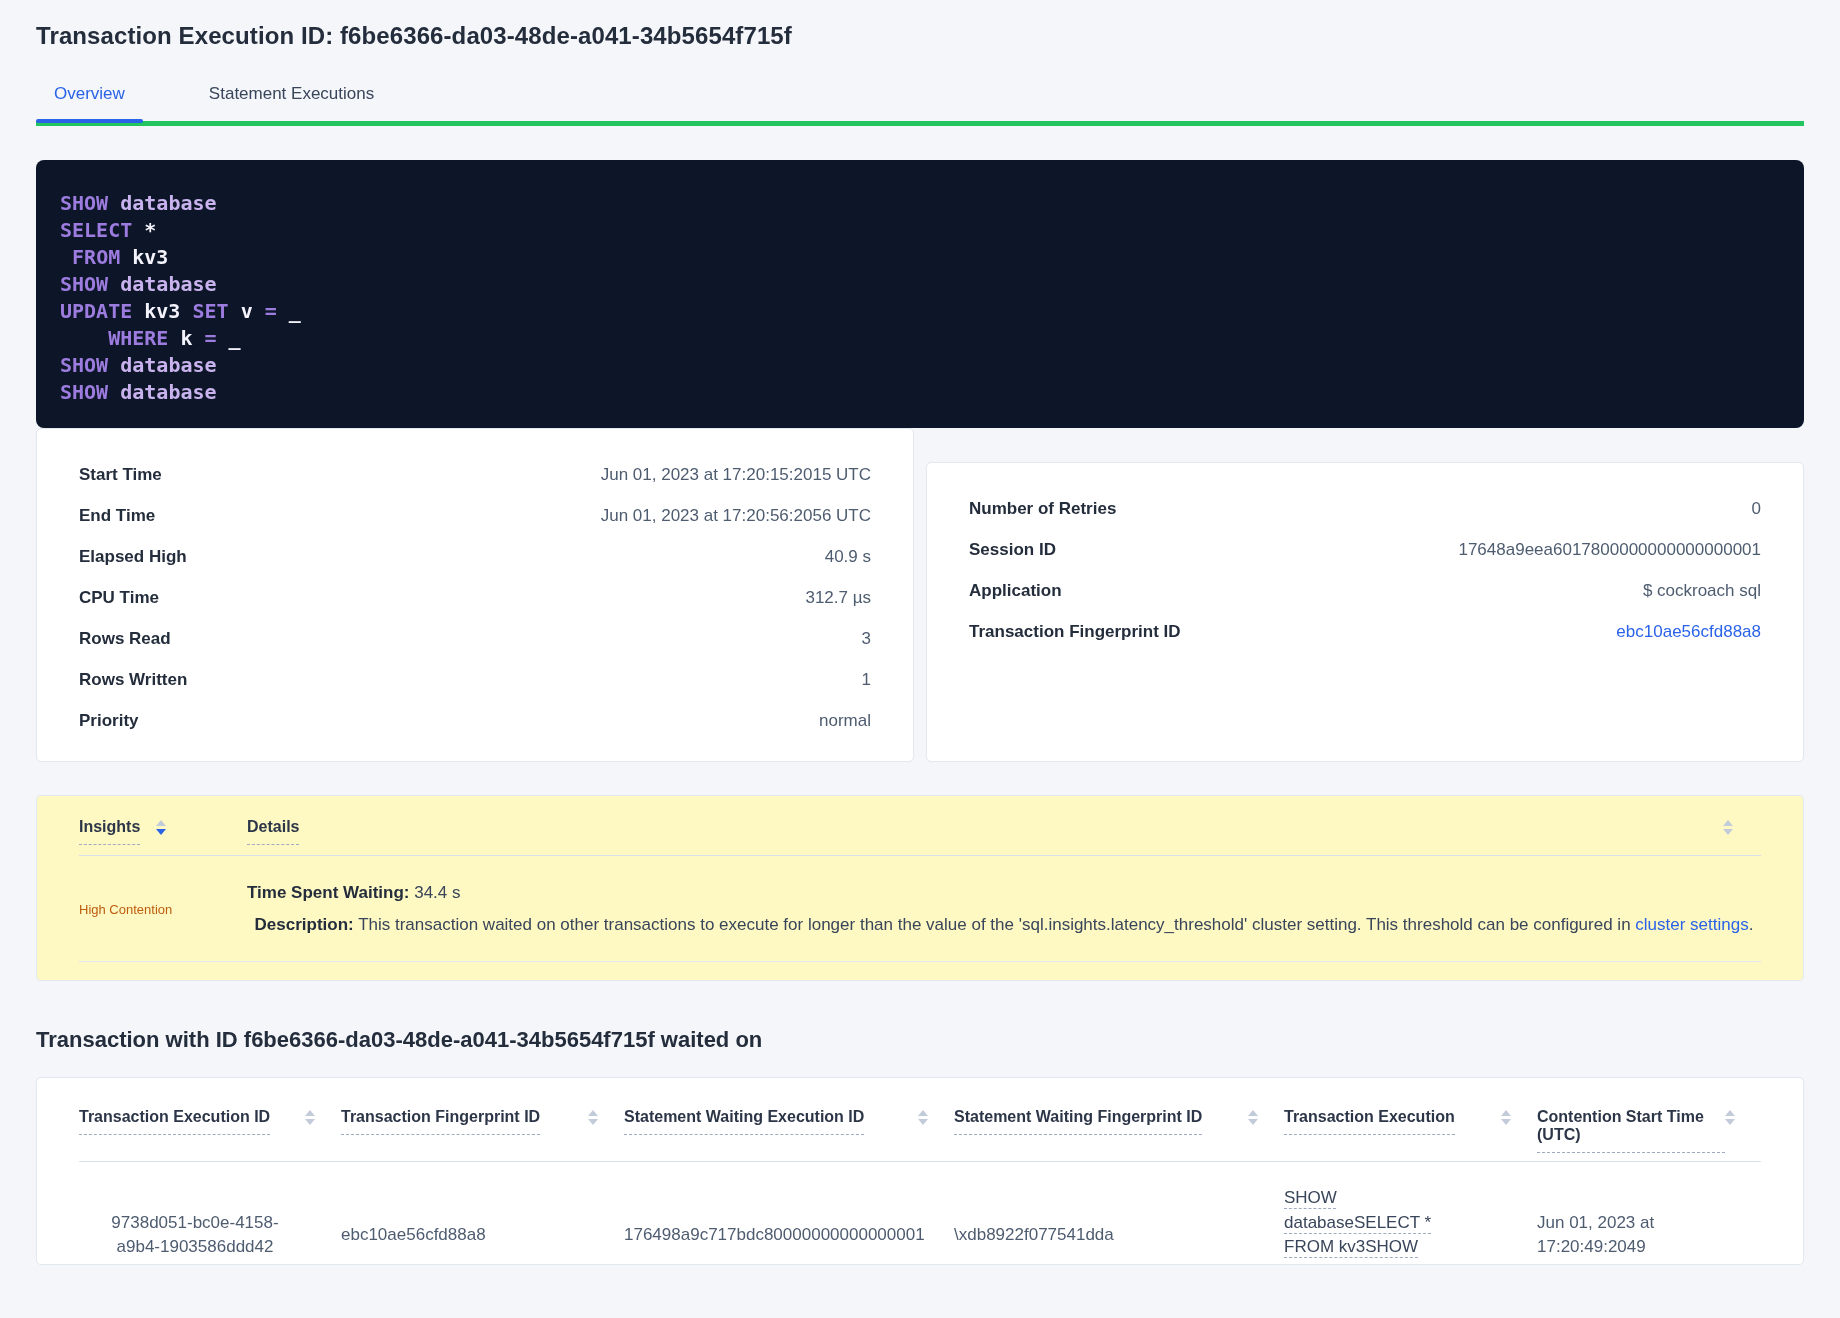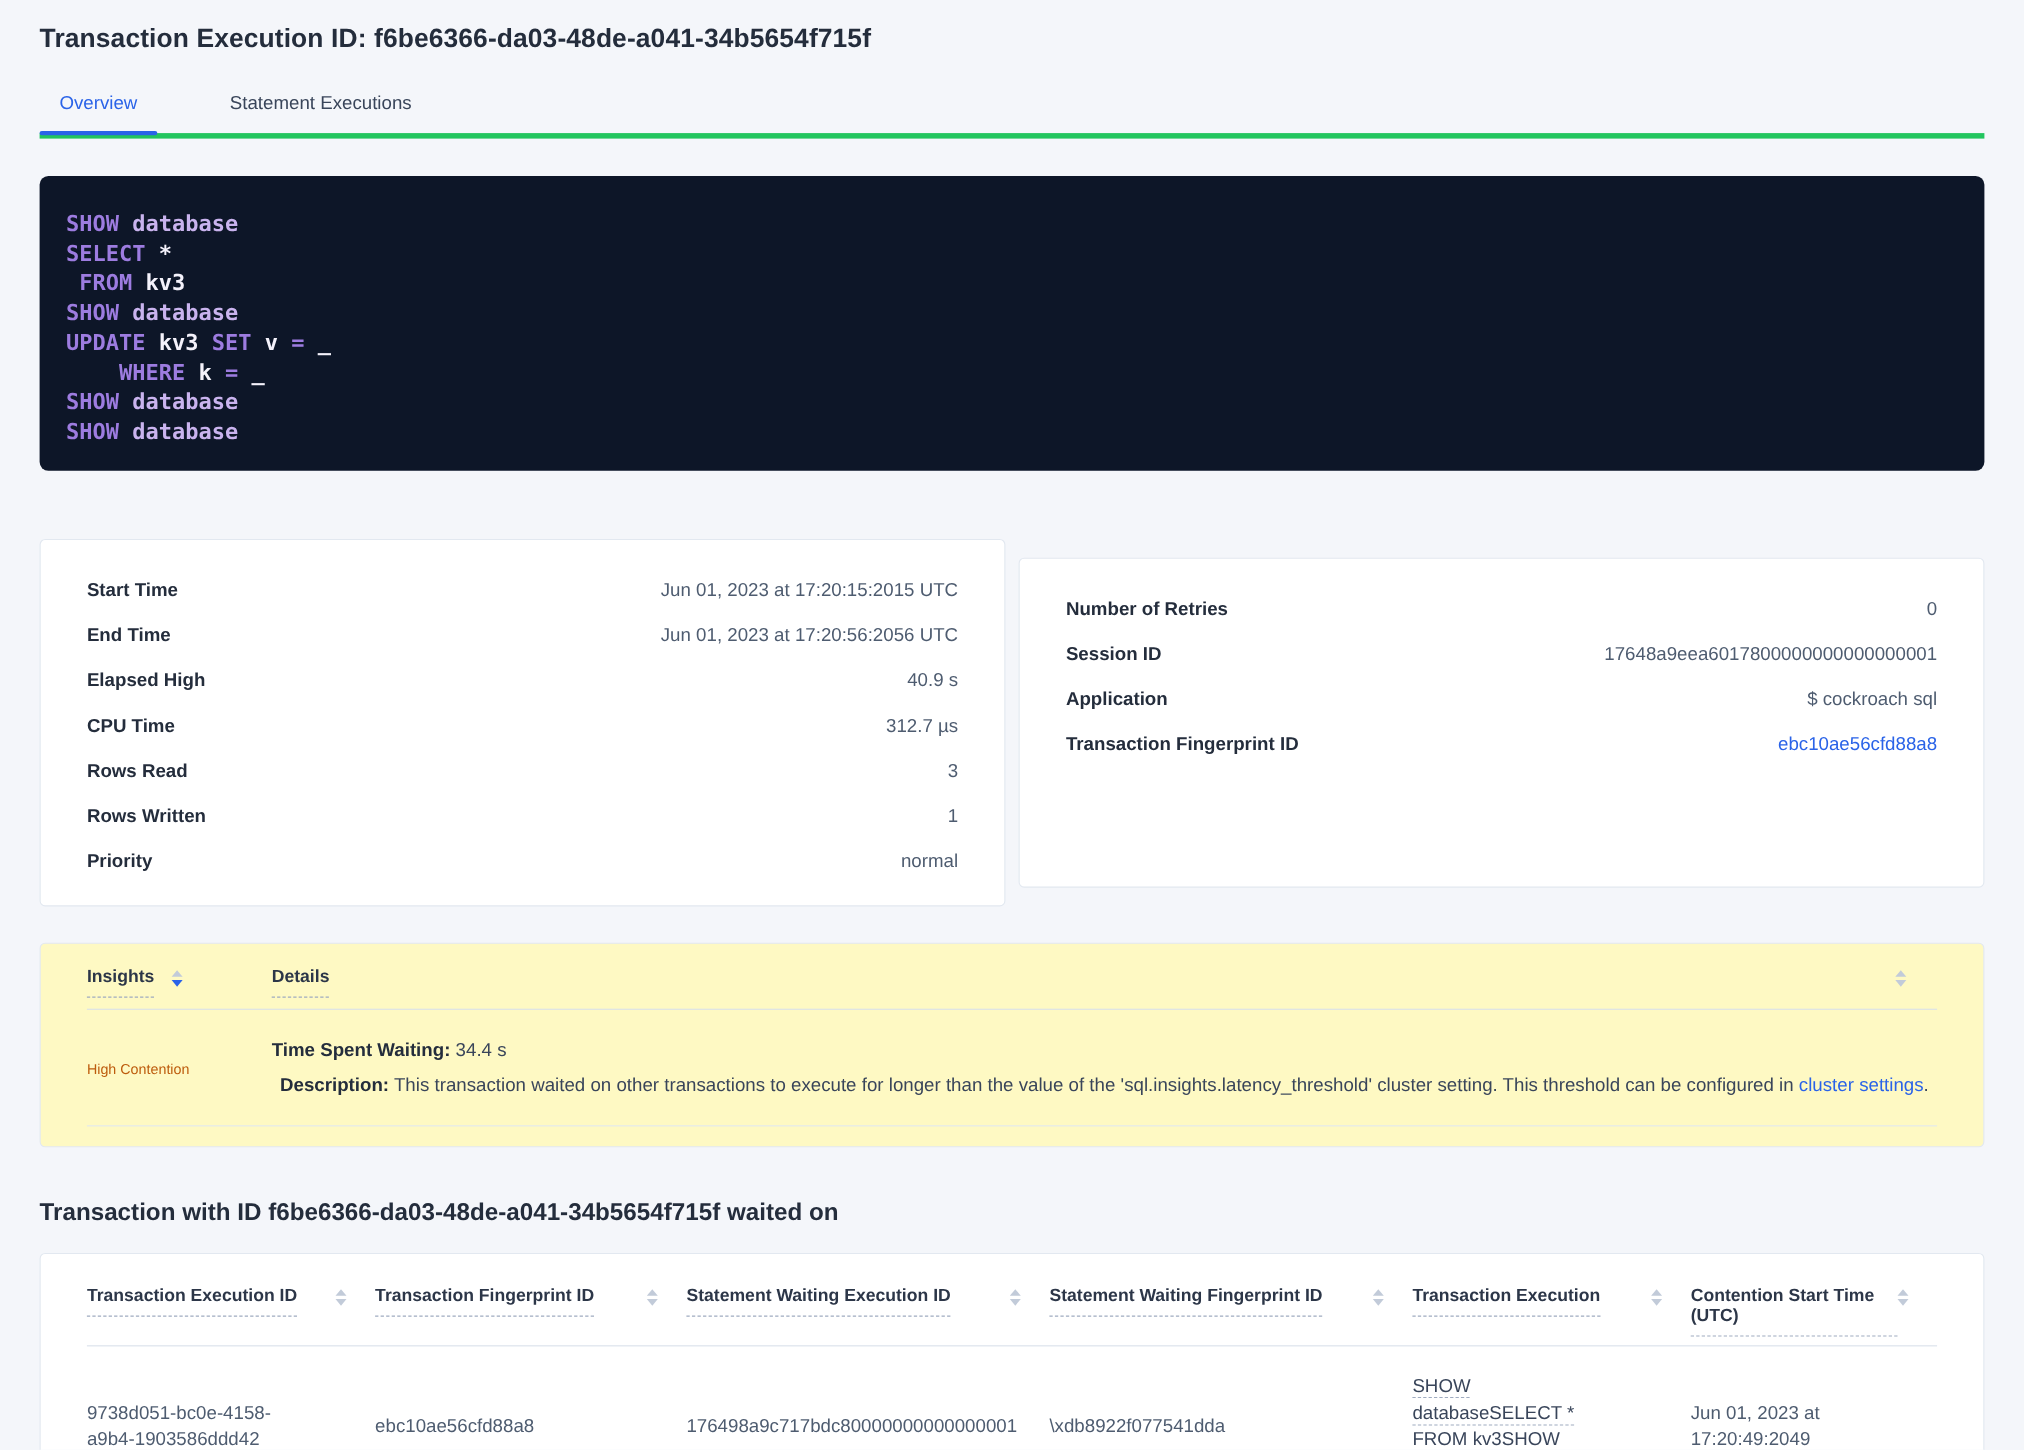--- a/index.html
+++ b/index.html
@@ -39,21 +39,21 @@
   }
   .code-line {
     font-family: "DejaVu Sans Mono", "Liberation Mono", monospace;
     font-size: 20px; font-weight: 700; line-height: 27px; white-space: pre;
   }
   .tok-kw { color: #9d7ce0; }
   .tok-id { color: #c9b3ee; }
   .tok-pl { color: #f4f2fb; }
 
   
-  .cards-row { display: flex; gap: 12px; margin-top: 62px; align-items: center; }
+  .cards-row { display: flex; gap: 12px; align-items: flex-end; }
   .card {
     flex: 1; background: #ffffff; border: 1px solid #e2e8f0; border-radius: 5px;
     padding: 25px 42px; box-sizing: border-box;
   }
   .card.left { height: 334px; }
   .card.right { height: 300px; }
   .kv-row {
     display: flex; justify-content: space-between; align-items: center;
     height: 41px; font-size: 17px;
   }
@@ -89,21 +89,21 @@
 
   
   .section-title { margin: 46px 0 0 0; font-size: 22px; font-weight: 700; color: #242d3c; }
   .table-card {
     margin-top: 24px; background: #ffffff; border: 1px solid #e2e8f0; border-radius: 5px;
     padding: 30px 42px 0 42px; box-sizing: border-box; height: 188px; overflow: hidden;
   }
   .t-header { display: flex; align-items: flex-start; }
   .th { display: flex; align-items: flex-start; box-sizing: border-box; }
   .th .sort { margin-left: auto; margin-right: 26px; }
-  .c1 { width: 262px; } .c2 { width: 283px; } .c3 { width: 330px; }
+  .c1 { width: 262px; text-align: center; } .c2 { width: 283px; } .c3 { width: 330px; }
   .c4 { width: 330px; } .c5 { width: 253px; } .c6 { flex: 1; }
   .t-divider { border-bottom: 1px solid #d9e0ea; margin-top: 8px; }
   .t-row { display: flex; align-items: center; padding: 24px 0; border-bottom: 1px solid #e2e8f0; }
   .td { font-size: 17px; color: #4e5c70; line-height: 1.45; box-sizing: border-box; padding-right: 30px; }
   .td .wrap-narrow { display: inline-block; max-width: 205px; }
   .stmt-link {
     display: inline-block; max-width: 178px; color: #39455a; cursor: pointer;
     text-decoration: underline dashed #9fabc0 1px; text-underline-offset: 5px;
   }
 </style>

